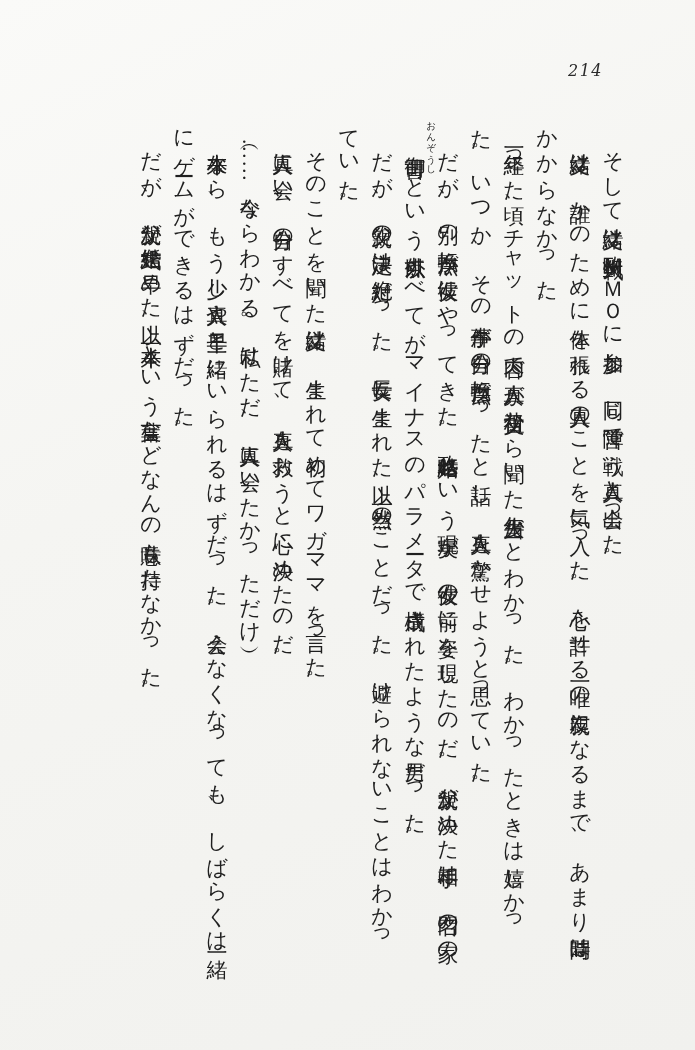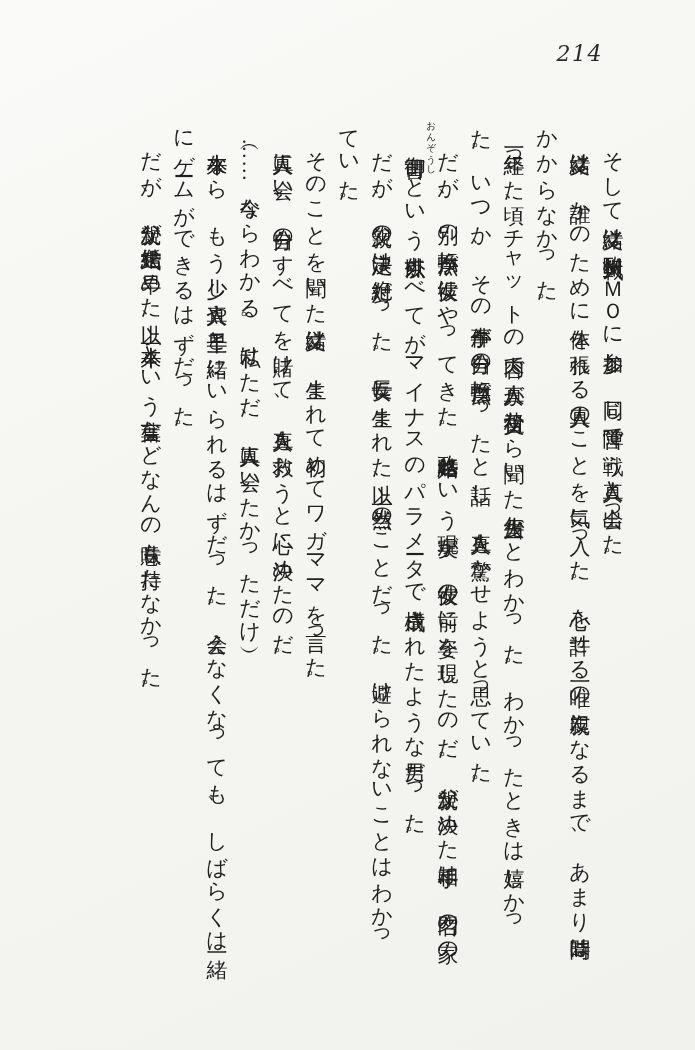--- a/index.html
+++ b/index.html
@@ -17,25 +17,25 @@
     background: var(--paper);
   }
   .page {
     position: relative;
     width: 695px;
     height: 1050px;
     background: linear-gradient(155deg, #fafaf8 0%, #f5f5f2 40%, #f1f1ee 100%);
   }
   .page-number {
     position: absolute;
-    top: 41px;
+    top: 61px;
     right: 92px;
     font-family: "DejaVu Serif", serif;
     font-style: italic;
-    font-size: 22px;
+    font-size: 16px;
     letter-spacing: 1.5px;
     color: #2a2a2a;
   }
   .page-text {
     position: absolute;
     top: 115px;
     right: 66px;
     height: 845px;
     width: 562px;
     writing-mode: vertical-rl;

